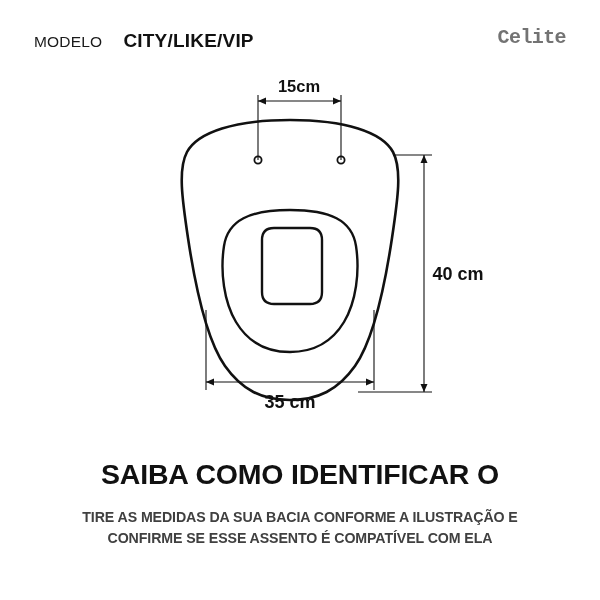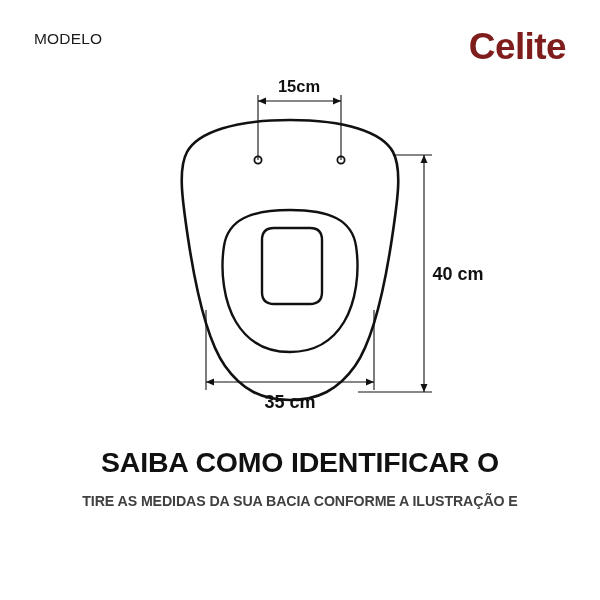--- a/index.html
+++ b/index.html
@@ -48,24 +48,25 @@
   .model-value {
     font-size: 19px;
     font-weight: bold;
     letter-spacing: 0.2px;
     color: #111111;
   }
   .brand {
     position: absolute;
     right: 0;
     top: -4px;
-    font-size: 37px;
+    font-size: 20px;
     font-weight: bold;
     letter-spacing: -0.6px;
-    color: #7f1d1d;
+    color: #737373;
+    font-family: Liberation Mono, monospace;
   }
 
   
   .diagram {
     position: absolute;
     top: 70px;
     left: 0;
     width: 496px;
     height: 360px;
   }
@@ -80,21 +81,21 @@
     right: 0;
     top: 443px;
     text-align: center;
   }
   .headline {
     font-size: 28.5px;
     font-weight: bold;
     line-height: 1.12;
     letter-spacing: -0.2px;
     color: #111111;
-    margin: 4px auto;
+    margin: 16px auto;
     width: 520px;
     text-align: center;
   }
   .headline .l2 {
     display: block;
   }
   .subline {
     margin-top: 12px;
     font-size: 14.2px;
     font-weight: bold;
@@ -107,20 +108,21 @@
   }
 </style>
 </head>
 <body>
 
 <div class="page">
 
   <div class="header">
     <div class="model-line">
       <span class="model-label">MODELO</span>
+      <span class="model-value">CITY/LIKE/VIP</span>
     </div>
     <div class="brand">Celite</div>
   </div>
 
   <div class="diagram">
     <svg width="600" height="360" viewBox="0 0 600 360" xmlns="http://www.w3.org/2000/svg">
 
       <g stroke="#111111" stroke-width="1.1" fill="none">
 
         <line x1="258" y1="90" x2="258" y2="25"></line>
@@ -186,16 +188,17 @@
 
     </svg>
   </div>
 
   <div class="bottom">
     <div class="headline">
       <span>SAIBA COMO IDENTIFICAR O</span>
     </div>
     <div class="subline">
       <span>TIRE AS MEDIDAS DA SUA BACIA CONFORME A ILUSTRAÇÃO E</span>
+      <span>CONFIRME SE ESSE ASSENTO É COMPATÍVEL COM ELA</span>
     </div>
   </div>
 
 </div>
 
 </body></html>

